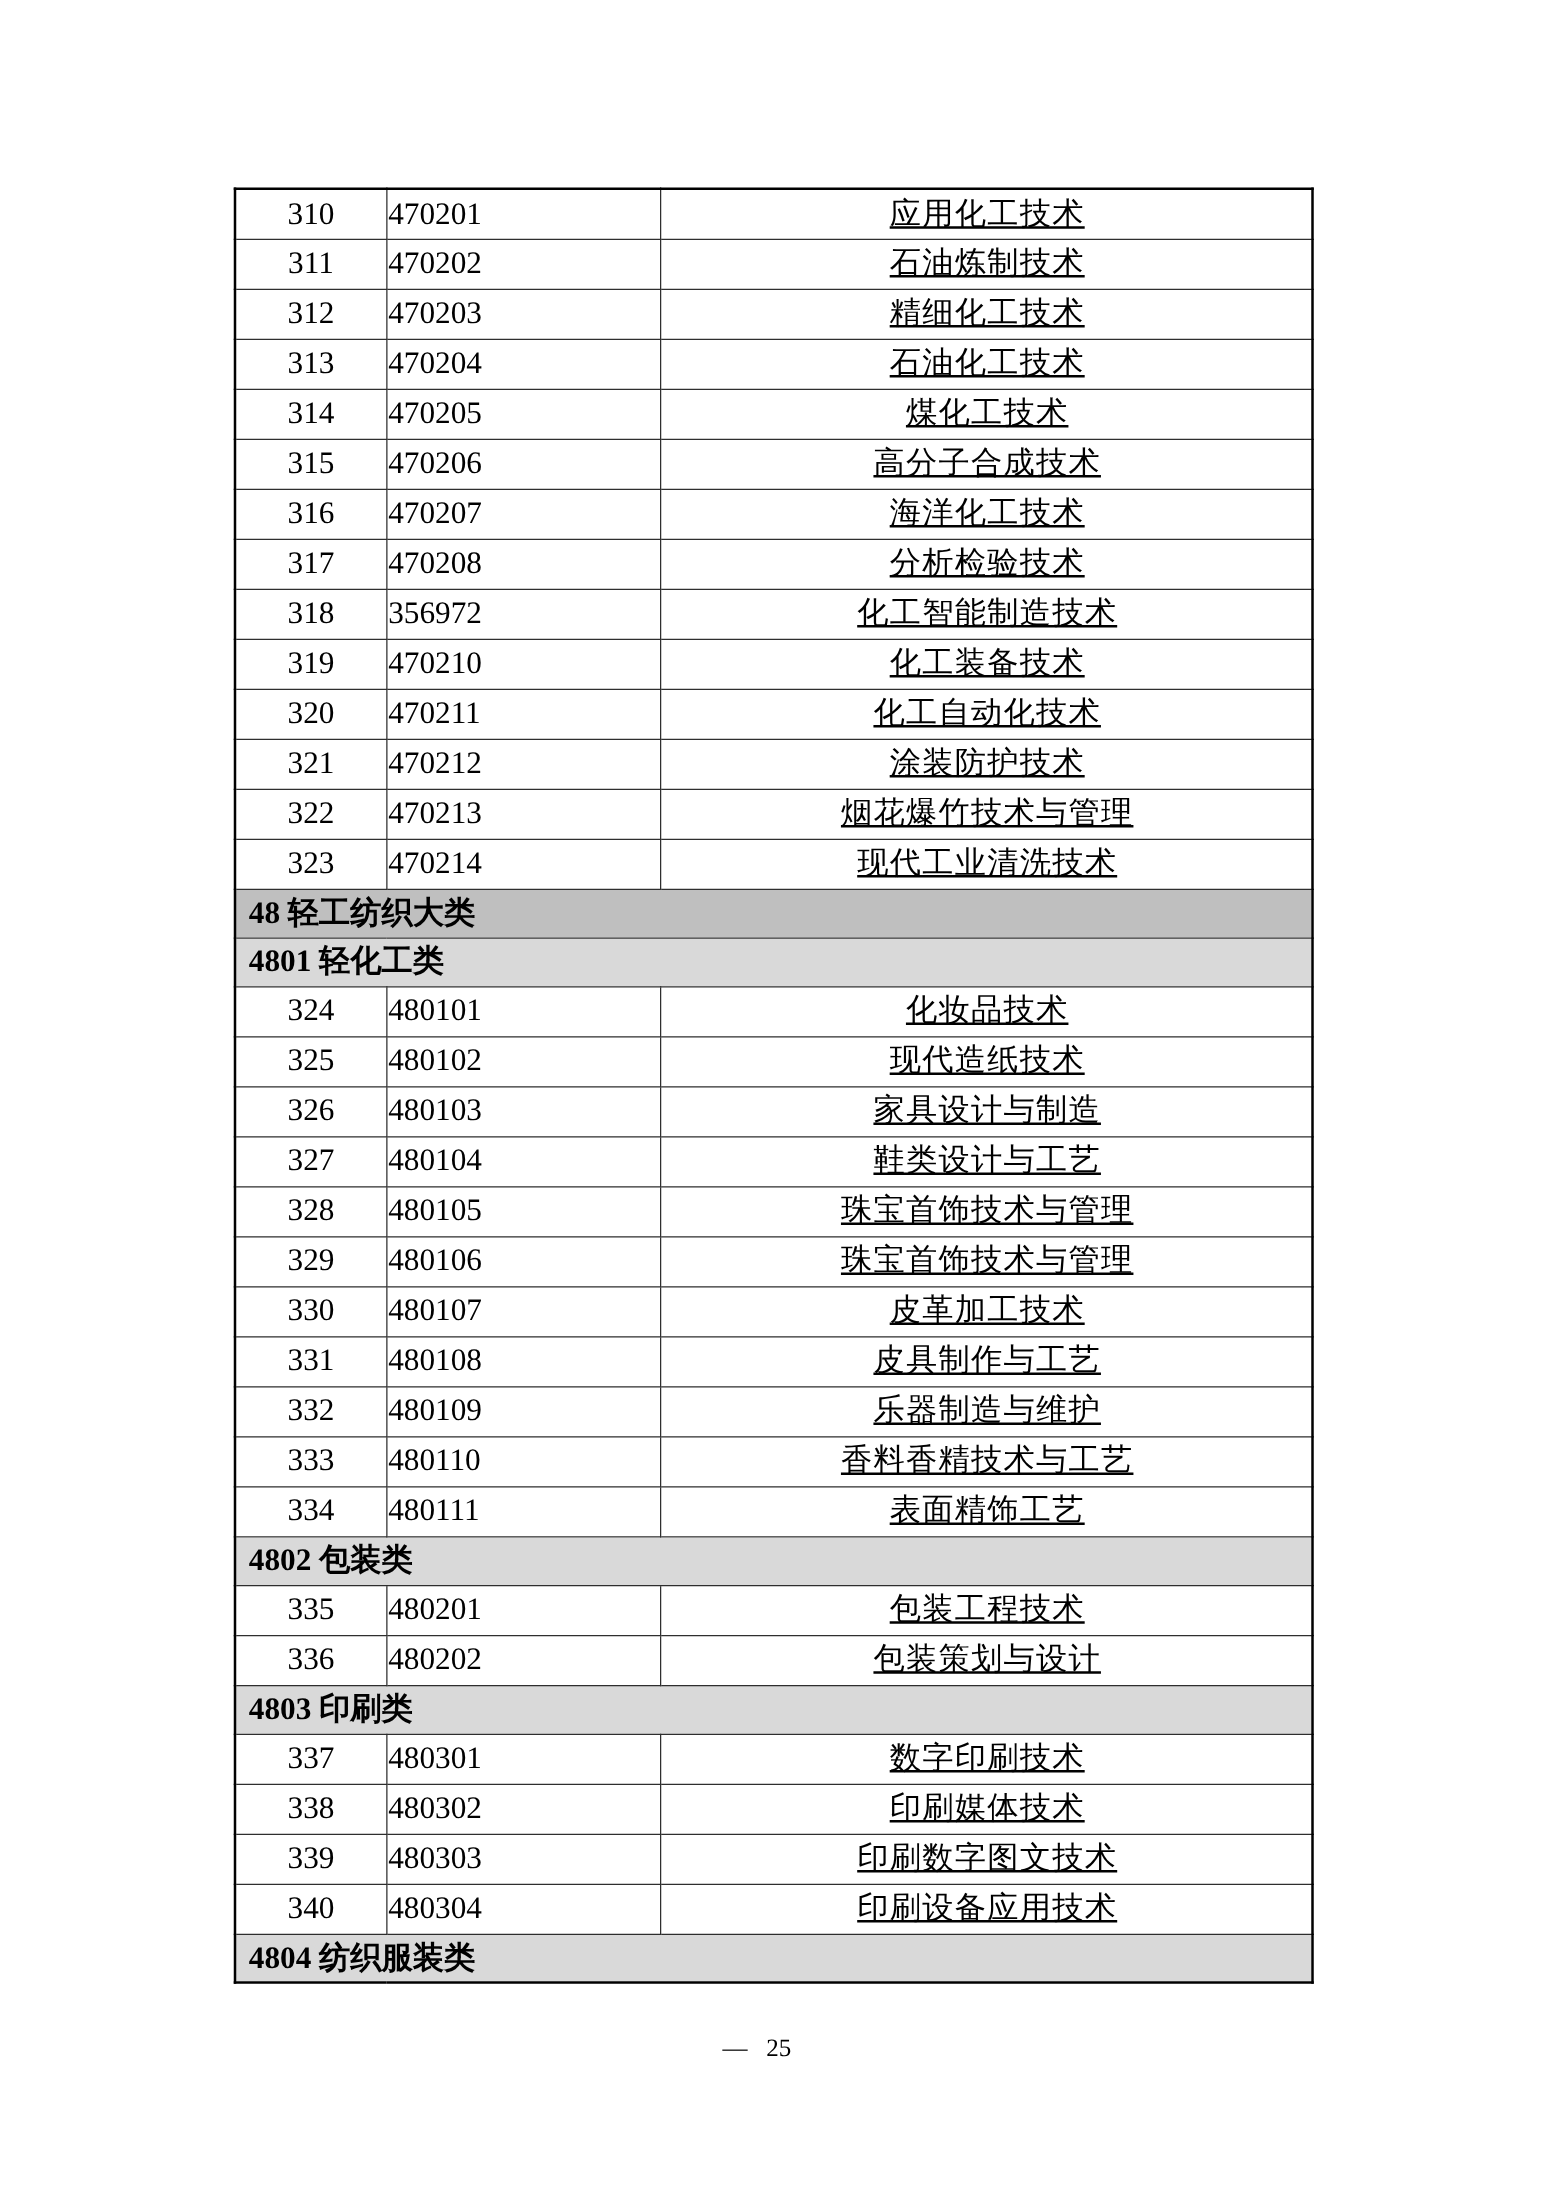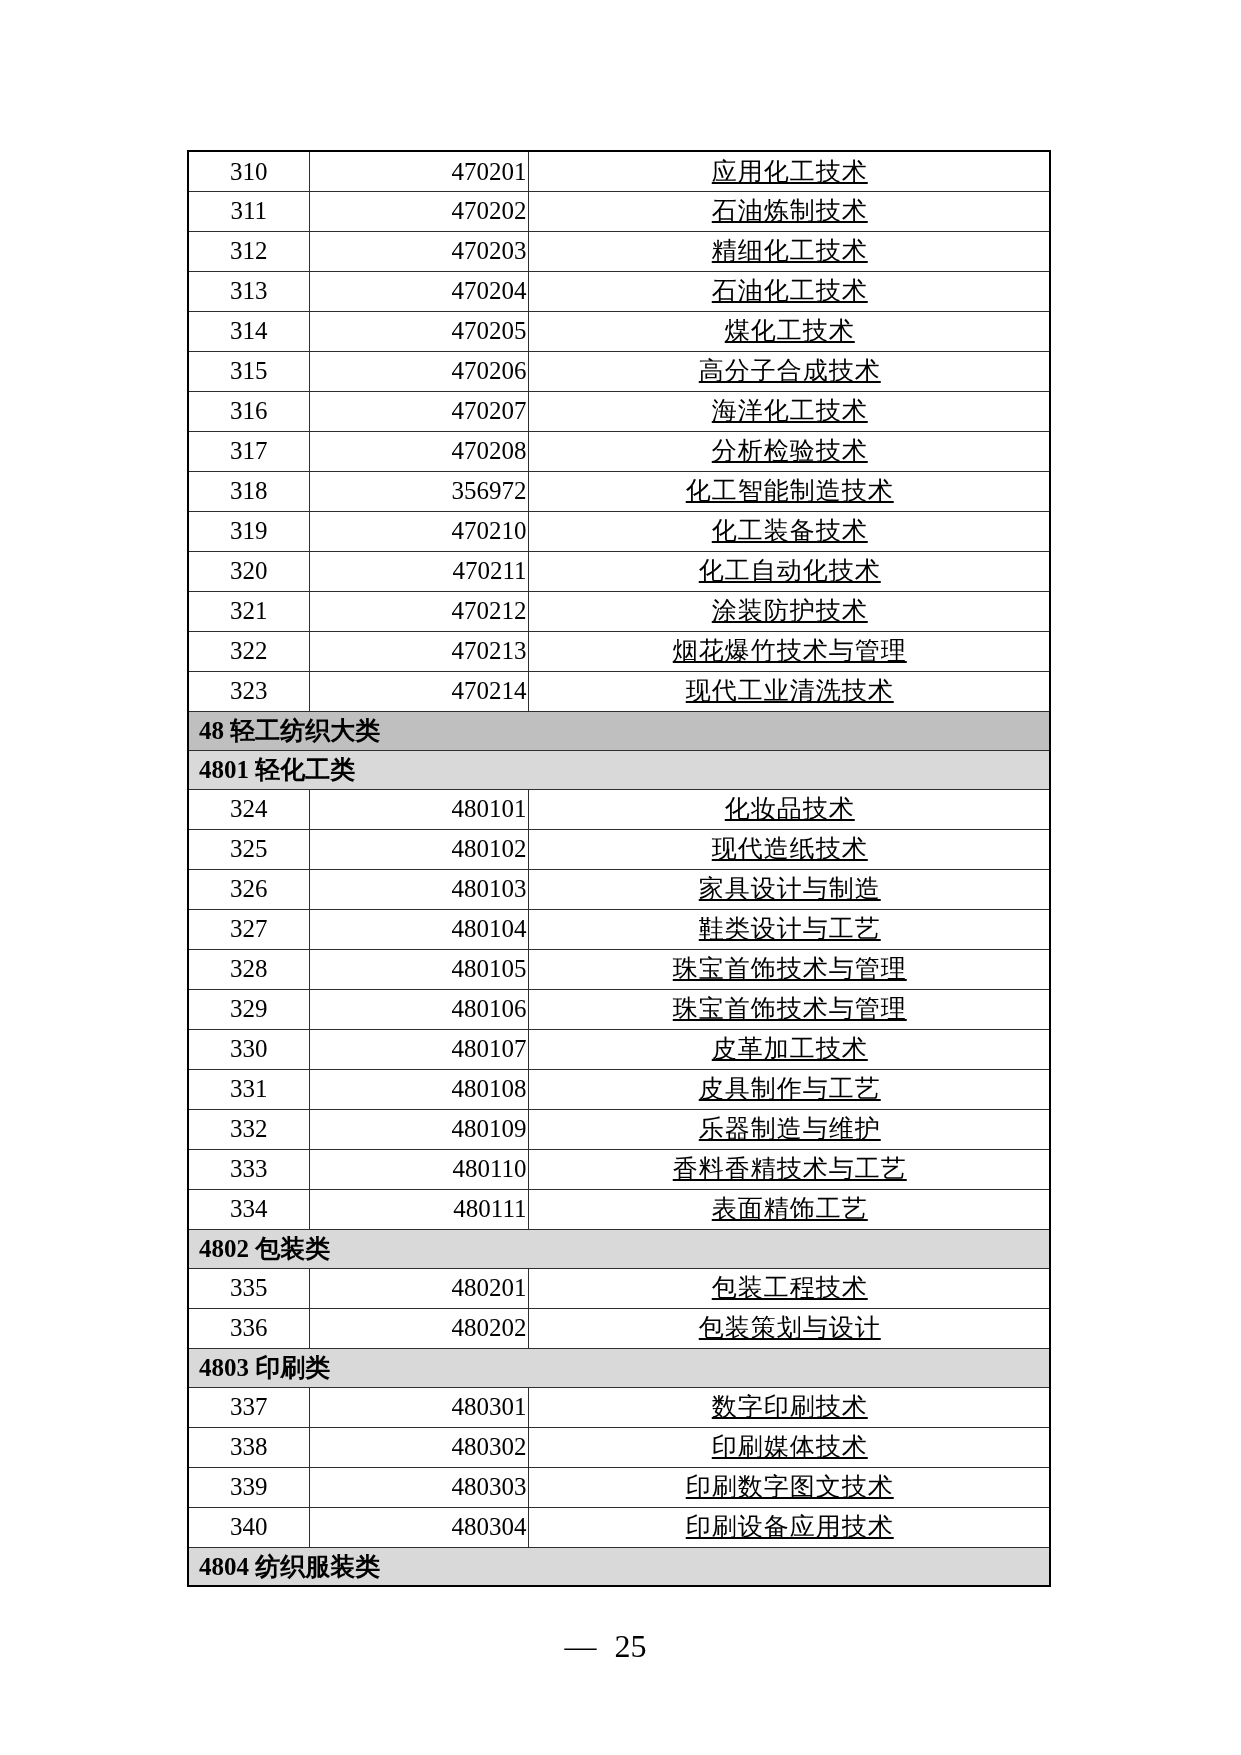--- a/index.html
+++ b/index.html
@@ -31,21 +31,21 @@
   table.code-table td {
     border: 1.6px solid #2e2e2e;
     vertical-align: middle;
     font-size: 25px;
     line-height: 1.1;
     overflow: hidden;
     white-space: nowrap;
   }
   tr.data-row { height: 40px; }
   td.seq  { text-align: center; margin-left: 16px; }
-  td.code { text-align: right; }
+  td.code { text-align: left; }
   td.name { text-align: center; padding-left: 3px; letter-spacing: 1px; text-decoration: underline; }
   tr.band-row { height: 39px; }
   td.section {
     background: var(--section-bg, #bfbfbf);
     font-weight: bold;
     font-size: 29px;
     padding-left: 10px;
     border-top: 2px solid #111111;
     border-bottom: 2px solid #111111;
   }
@@ -55,21 +55,21 @@
     font-size: 25px;
     padding-left: 10px;
     font-family: Liberation Serif, serif;
   }
   .footer {
     position: absolute;
     left: 0;
     right: 30px;
     top: 1628px;
     text-align: center;
-    font-size: 32px;
+    font-size: 20px;
     word-spacing: 10px;
     color: #000000;
   }
 </style>
 </head>
 <body>
 
 <div class="page">
   <div class="table-wrap">
     <table class="code-table">

